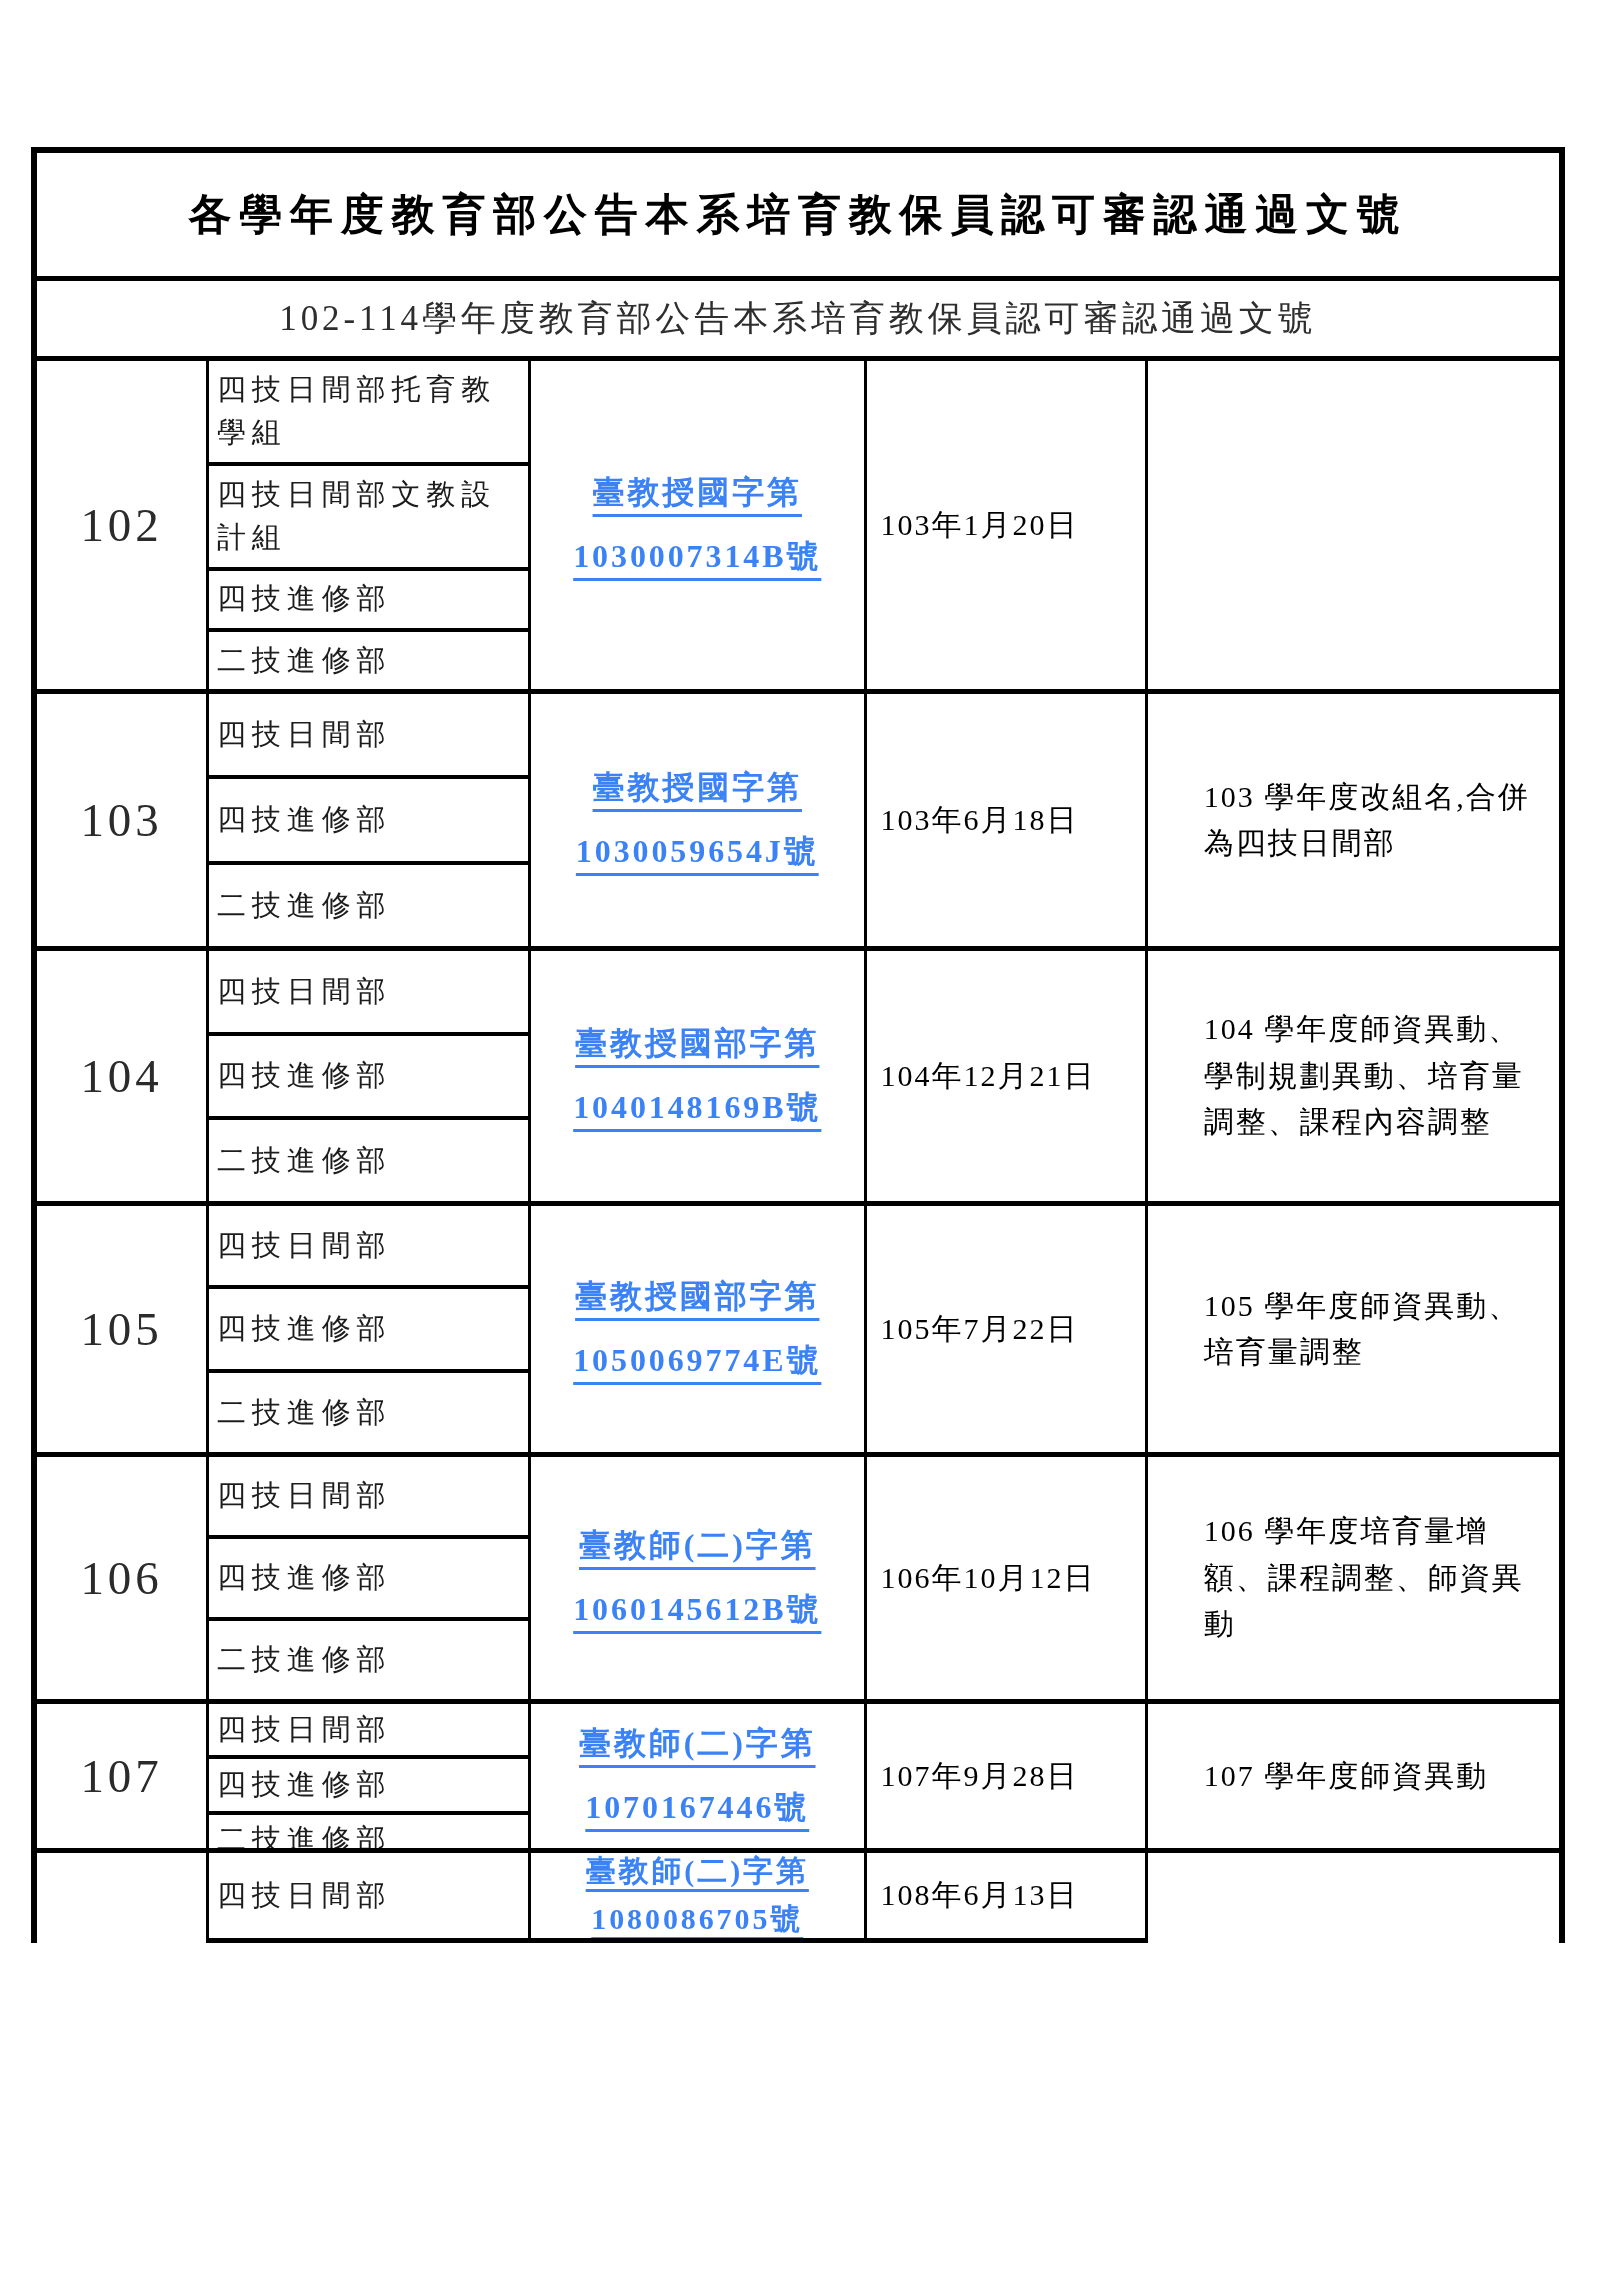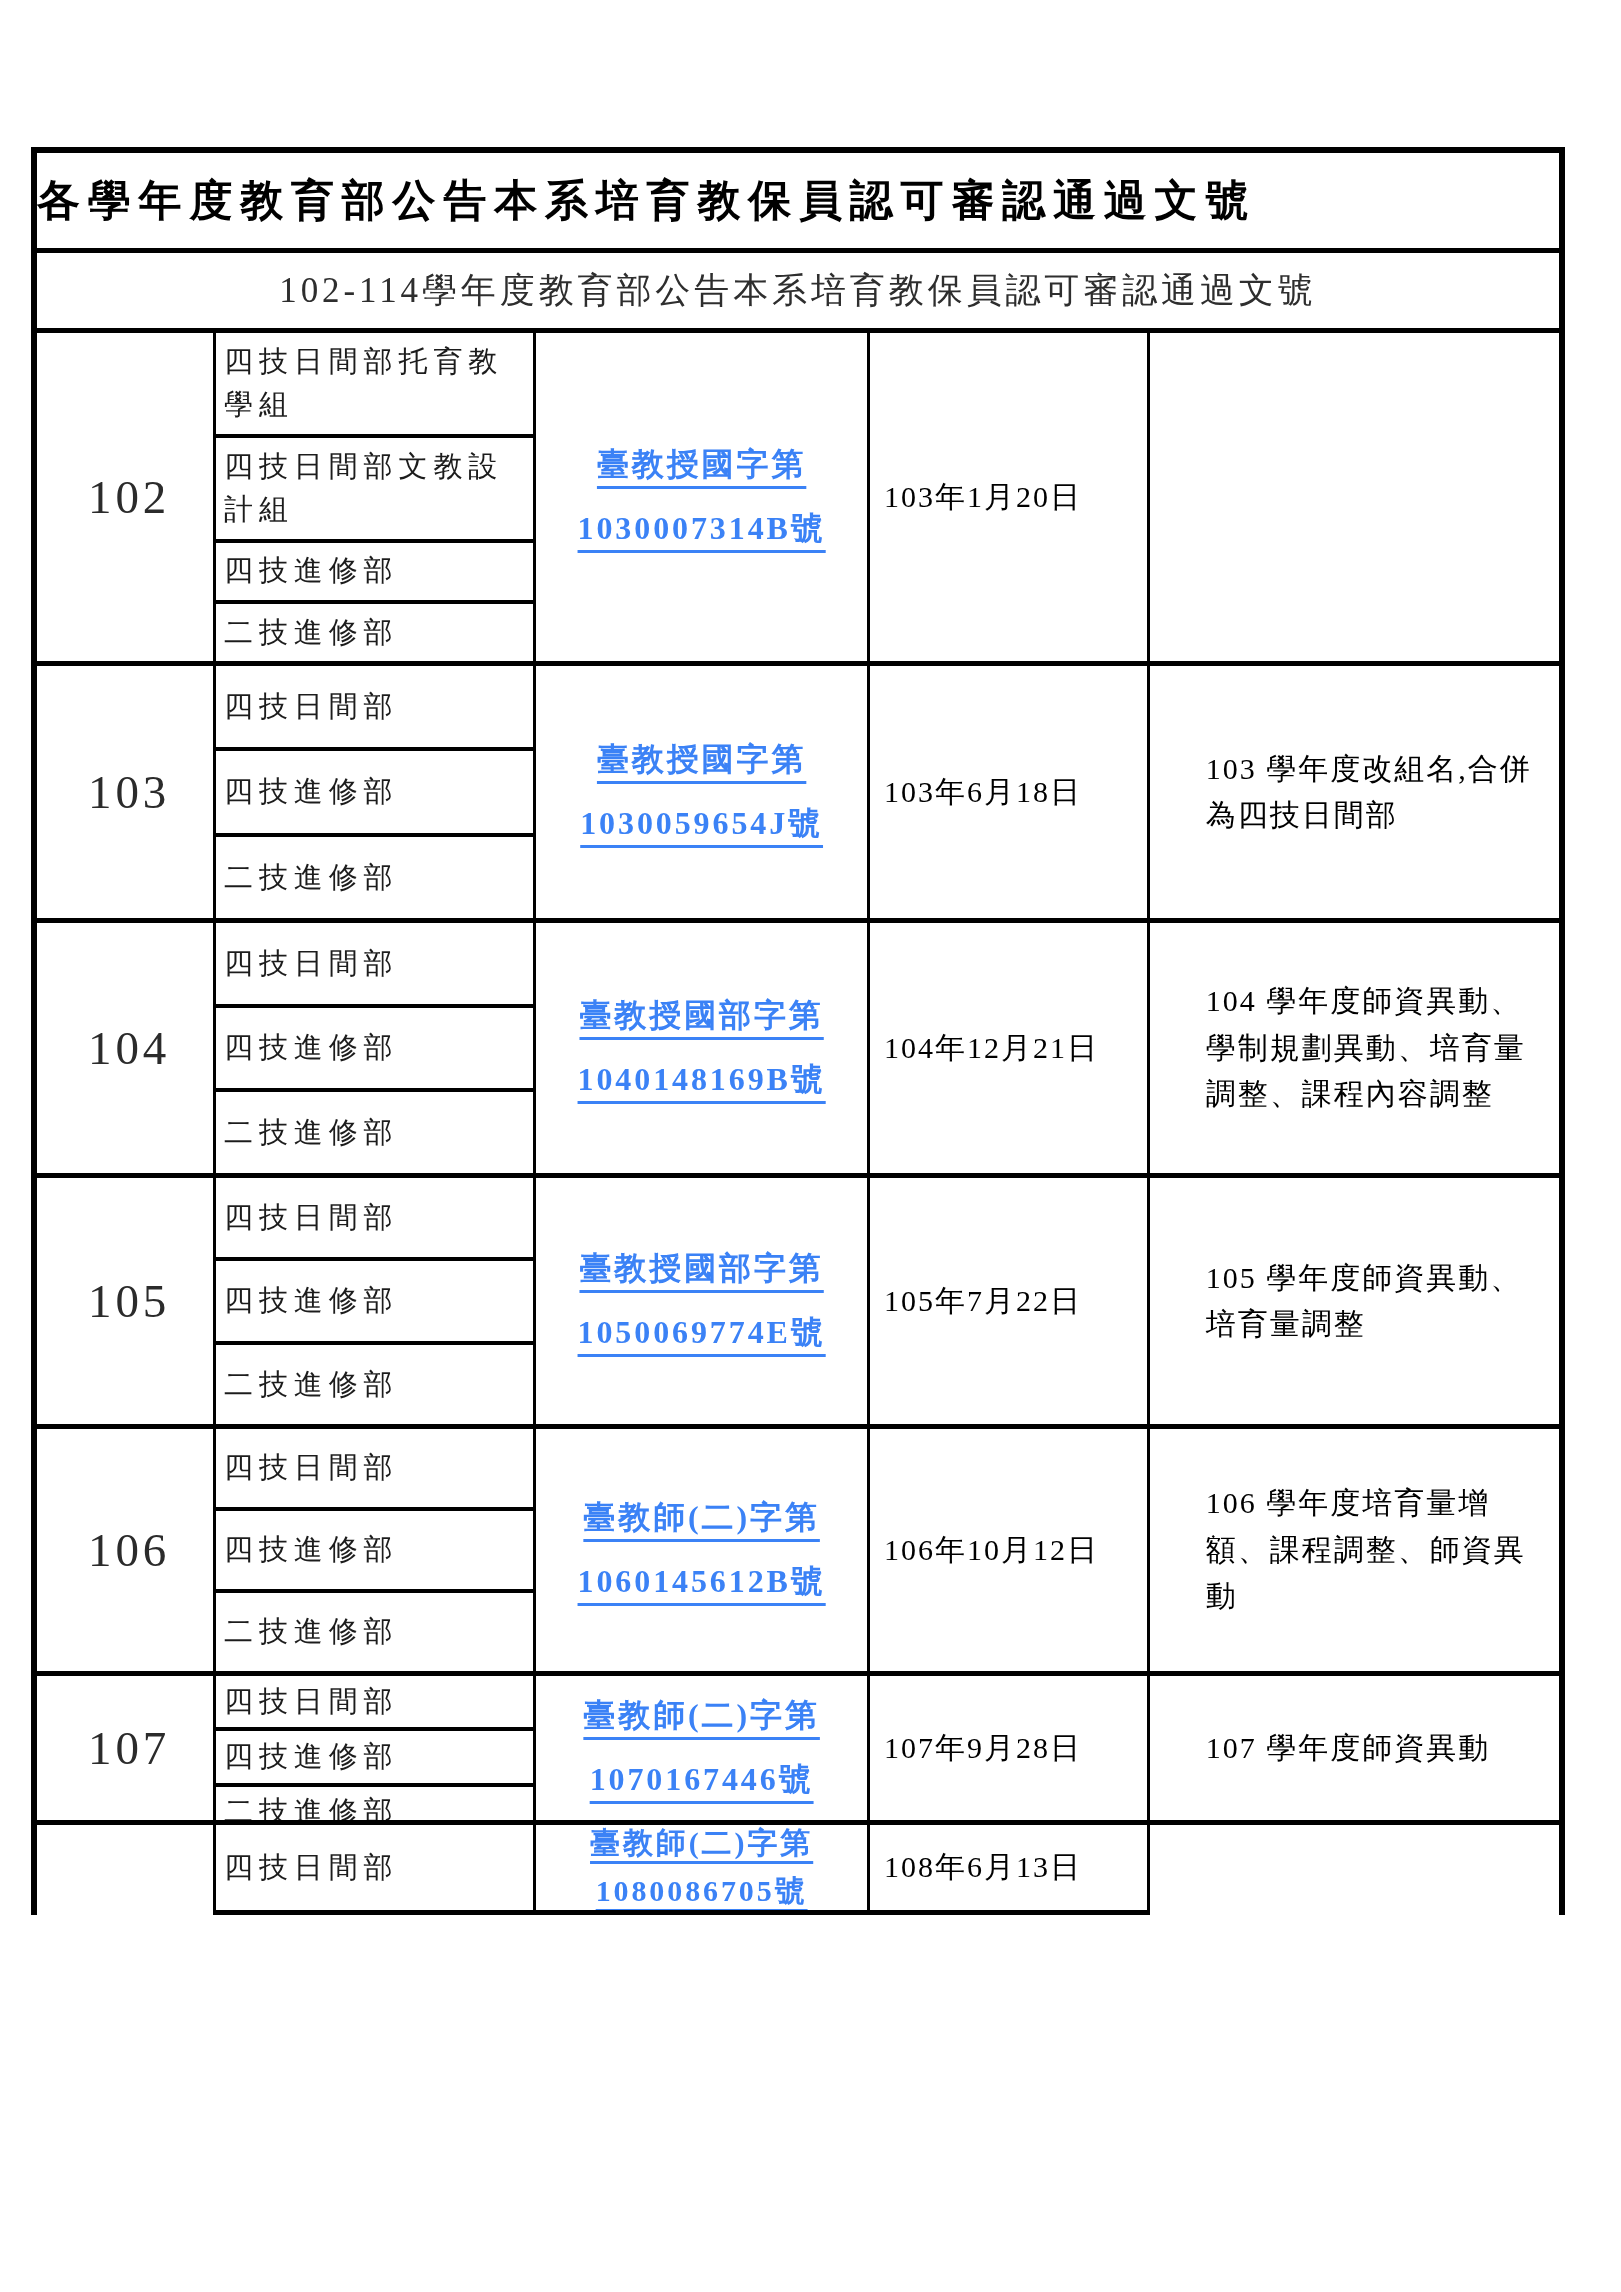--- a/index.html
+++ b/index.html
@@ -8,21 +8,21 @@
     font-family:"Liberation Serif","DejaVu Serif",serif;color:#111;
     -webkit-font-smoothing:antialiased;
   }
   .doc-table{
     position:absolute;left:31px;top:147px;width:1534px;
     box-sizing:border-box;border:6.9px solid #000;border-bottom:none;
     background:#fff;
   }
   .row{box-sizing:border-box;display:flex;border-bottom:5.9px solid #000;}
   .title-row{
-    height:100px;align-items:center;justify-content:flex-start;
+    height:128px;align-items:center;justify-content:center;
     font-size:43px;font-weight:bold;letter-spacing:7.8px;color:#000;
   }
   .subtitle-row{
     height:80px;align-items:center;justify-content:center;
     font-size:35px;font-weight:500;letter-spacing:3.9px;color:#2e2e2e;
   }
   .header-row{height:149px;}
   
   .c{box-sizing:border-box;border-right:3.9px solid #000;overflow:hidden;}
   .c1{width:177px;}
@@ -37,21 +37,21 @@
   .h-bottom{flex:66;display:flex;align-items:center;
          padding-left:9.8px;font-size:29px;font-weight:600;letter-spacing:4.9px;}
   .hcell{display:flex;align-items:center;padding-left:13.7px;
          font-size:29px;font-weight:600;letter-spacing:4.9px;}
   .hcell.center{justify-content:center;padding-left:0;font-weight:700;font-size:31px;}
   
   .r0{height:333px;} .r1{height:257px;} .r2{height:255px;}
   .r3{height:251px;} .r4{height:247px;} .r5{height:149px;}
   .r6{height:90px;border-bottom:none;}
   .year-cell{display:flex;align-items:center;justify-content:center;
-         font-size:47px;letter-spacing:3.9px;color:#2b2b2b;margin-left:8px;}
+         font-size:47px;letter-spacing:3.9px;color:#2b2b2b;}
   .programs{display:flex;flex-direction:column;}
   .prog{flex:1 1 auto;display:flex;align-items:center;
          padding:3.9px 3.9px 3.9px 7.8px;font-size:29px;letter-spacing:5.9px;
          line-height:1.5;border-bottom:4.9px solid #000;color:#1c1c1c;}
   .prog:last-child{border-bottom:none;}
   .doc-cell{display:flex;flex-direction:column;align-items:center;justify-content:center;
          gap:19.6px;font-size:32px;font-weight:700;letter-spacing:2.9px;color:#3b82f6;}
   .doc-line{text-decoration:underline;text-decoration-thickness:3.4px;text-underline-offset:10.8px;}
   .date-cell{display:flex;align-items:center;padding-left:14px;
          font-size:30px;letter-spacing:2px;color:#000;}

